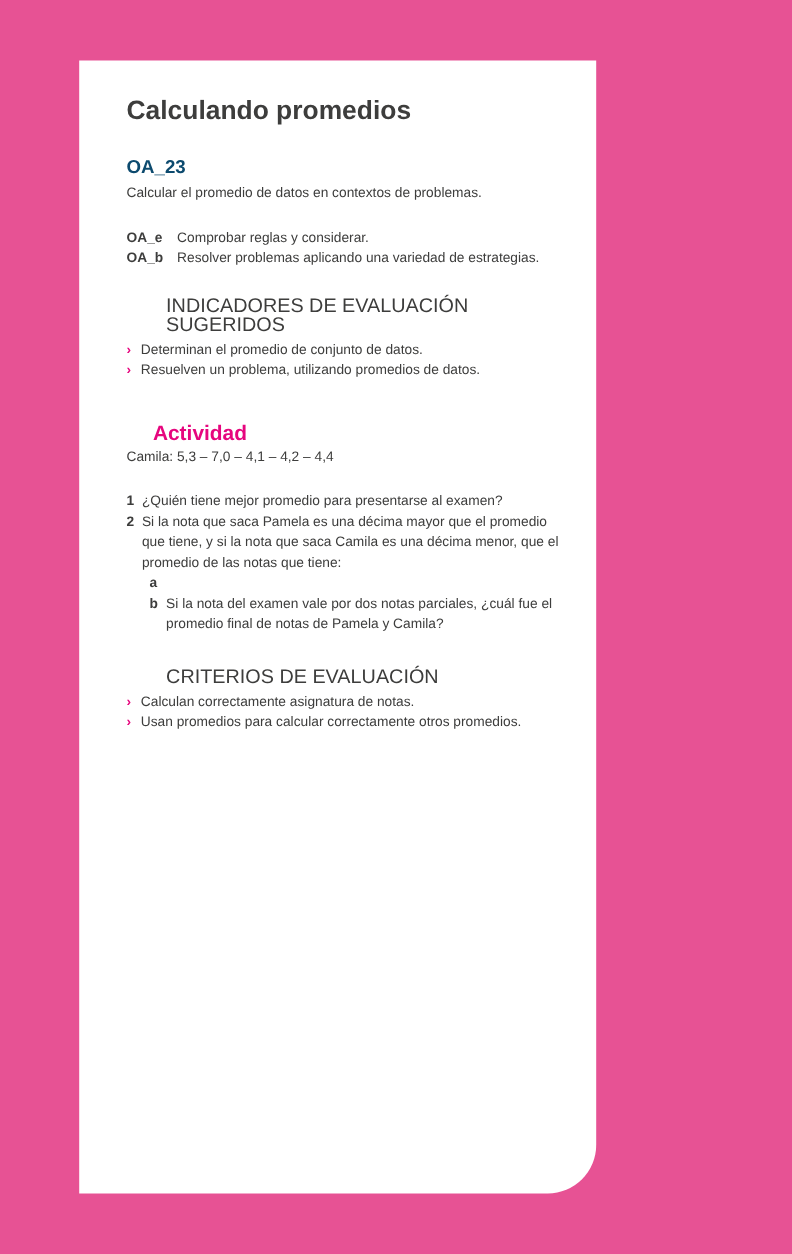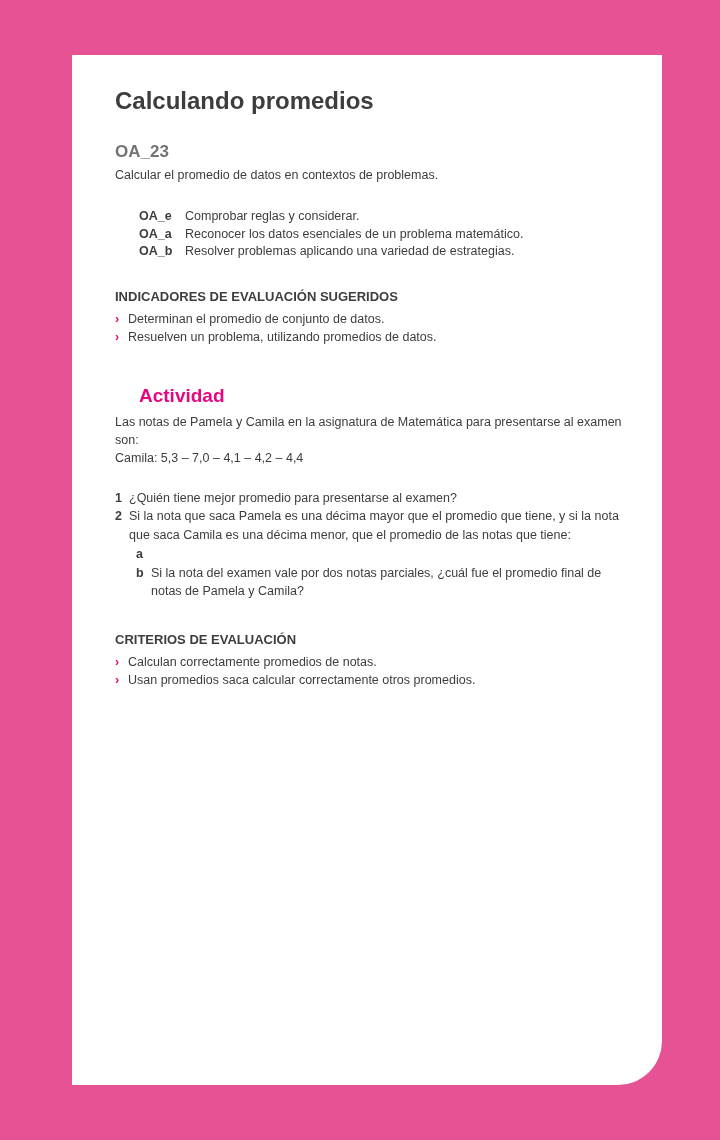--- a/index.html
+++ b/index.html
@@ -13,40 +13,40 @@
   body {
     background: #e75294;
     position: relative;
     overflow: hidden;
   }
 
   .card {
     position: absolute;
     left: 72px;
     top: 55px;
-    width: 590px;
+    width: 470px;
     height: 1030px;
     background: #ffffff;
     border-radius: 0 0 44px 0;
     padding: 32px 34px 16px 43px;
     color: #3d3d3c;
   }
 
   .page-title {
     font-size: 24px;
     font-weight: bold;
     color: #3d3d3c;
     line-height: 28px;
   }
 
   .oa-heading {
     margin-top: 26px;
     font-size: 17px;
     font-weight: bold;
-    color: #737373;
+    color: #0c4a6e;
     line-height: 21px;
   }
 
   .oa-description {
     margin-top: 5px;
     font-size: 12.5px;
     line-height: 17px;
   }
 
   .oa-list { margin-top: 24px; }
@@ -54,28 +54,28 @@
   .oa-item {
     display: flex;
     font-size: 12.5px;
     line-height: 17.5px;
   }
 
   .oa-code {
     font-weight: bold;
     width: 46px;
     flex: 0 0 46px;
-    margin-left: 24px;
   }
 
   .section-heading {
     margin-top: 27px;
-    font-size: 13px;
-    font-weight: bold;
+    font-size: 18px;
+    font-weight: normal;
     line-height: 17px;
+    margin-left: 36px;
   }
 
   .bullet-list { margin-top: 5px; }
 
   .bullet-item {
     display: flex;
     font-size: 12.5px;
     line-height: 18px;
   }
 
@@ -154,43 +154,38 @@
 
   <h2 class="oa-heading">OA_23</h2>
   <p class="oa-description">Calcular el promedio de datos en contextos de problemas.</p>
 
   <div class="oa-list">
     <div class="oa-item">
       <span class="oa-code">OA_e</span>
       <span class="oa-text">Comprobar reglas y considerar.</span>
     </div>
     <div class="oa-item">
-      <span class="oa-code">OA_a</span>
-      <span class="oa-text">Reconocer los datos esenciales de un problema matemático.</span>
-    </div>
-    <div class="oa-item">
       <span class="oa-code">OA_b</span>
       <span class="oa-text">Resolver problemas aplicando una variedad de estrategias.</span>
     </div>
   </div>
 
   <h3 class="section-heading">INDICADORES DE EVALUACIÓN SUGERIDOS</h3>
   <div class="bullet-list">
     <div class="bullet-item">
       <span class="bullet-glyph">›</span>
       <span class="bullet-text">Determinan el promedio de conjunto de datos.</span>
     </div>
     <div class="bullet-item">
       <span class="bullet-glyph">›</span>
       <span class="bullet-text">Resuelven un problema, utilizando promedios de datos.</span>
     </div>
   </div>
 
   <h2 class="activity-heading">Actividad</h2>
-  <p class="activity-intro">Las notas de Pamela y Camila en la asignatura de Matemática para presentarse al examen son:</p>
   <p class="notes-line">Camila: 5,3 – 7,0 – 4,1 – 4,2 – 4,4</p>
 
   <div class="question-list">
 
     <div class="question-item">
       <span class="question-number">1</span>
       <span class="question-body">¿Quién tiene mejor promedio para presentarse al examen?</span>
     </div>
 
     <div class="question-item">
@@ -208,21 +203,21 @@
         </div>
       </div>
     </div>
 
   </div>
 
   <h3 class="section-heading criteria-heading">CRITERIOS DE EVALUACIÓN</h3>
   <div class="bullet-list">
     <div class="bullet-item">
       <span class="bullet-glyph">›</span>
-      <span class="bullet-text">Calculan correctamente promedios de notas.</span>
-    </div>
-    <div class="bullet-item">
-      <span class="bullet-glyph">›</span>
-      <span class="bullet-text">Usan promedios saca calcular correctamente otros promedios.</span>
+      <span class="bullet-text">Calculan correctamente asignatura de notas.</span>
+    </div>
+    <div class="bullet-item">
+      <span class="bullet-glyph">›</span>
+      <span class="bullet-text">Usan promedios para calcular correctamente otros promedios.</span>
     </div>
   </div>
 
 </div>
 
 </body></html>

